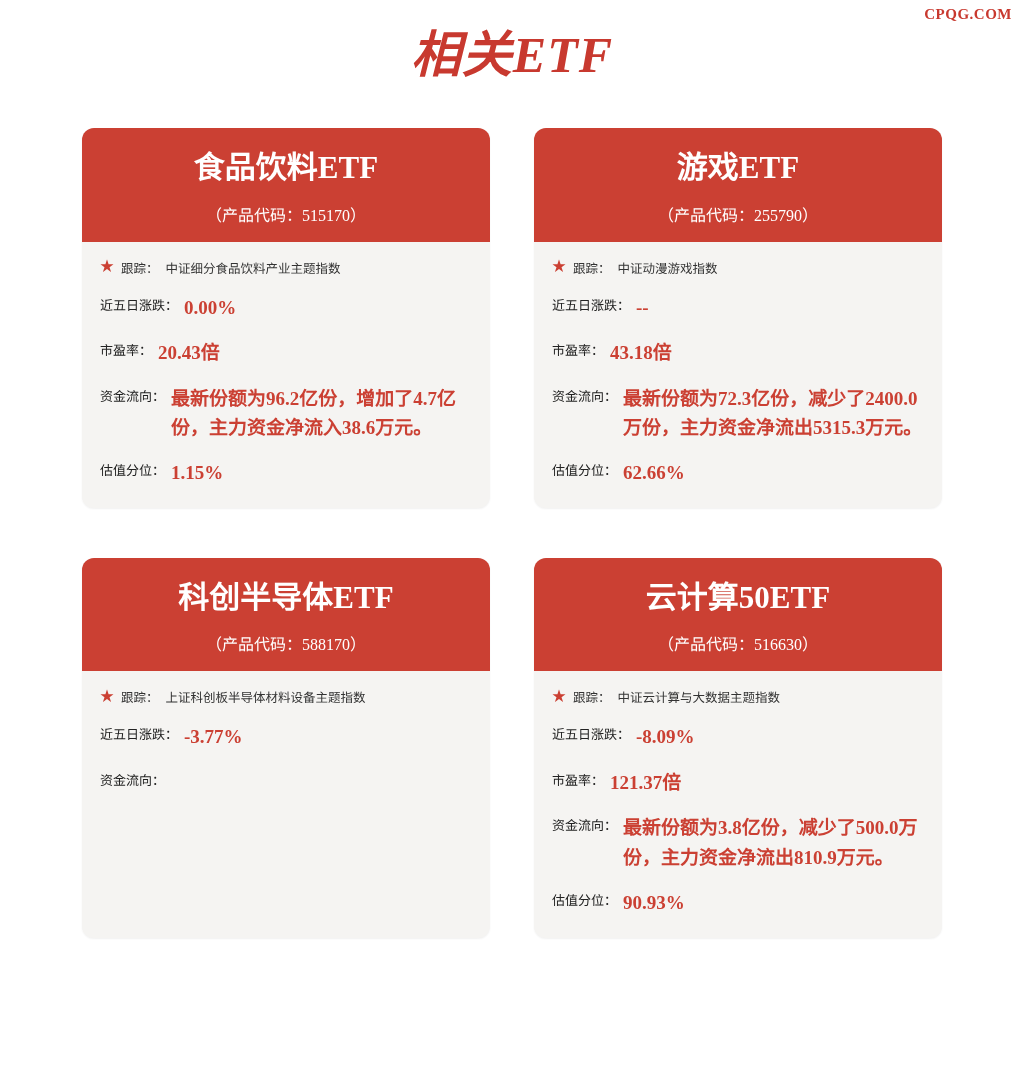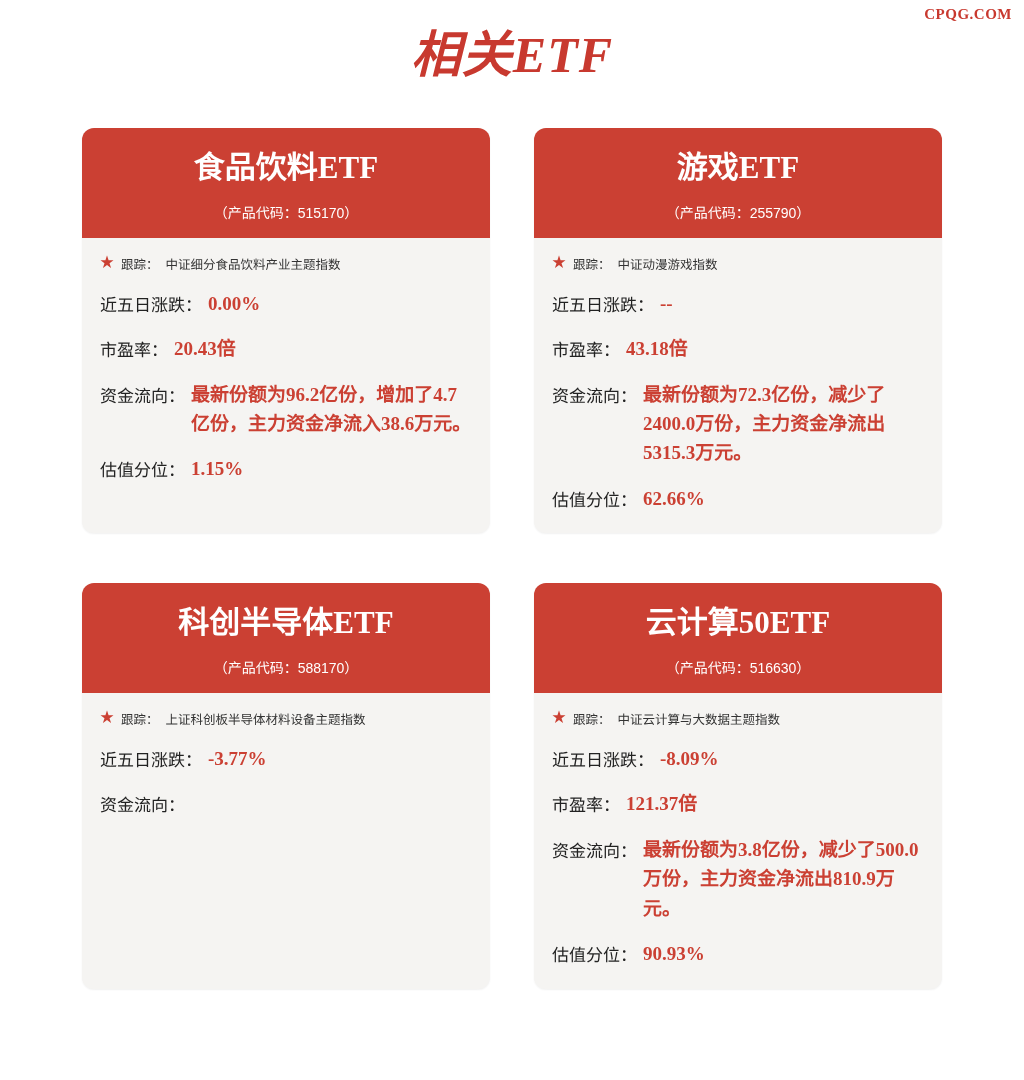--- a/index.html
+++ b/index.html
@@ -59,23 +59,23 @@
     padding: 22px 10px 16px 10px;
     text-align: center;
   }
   .card-title {
     font-size: 31px;
     font-weight: bold;
     line-height: 1.15;
     font-family: "Liberation Serif", "DejaVu Serif", serif;
   }
   .card-code {
-    font-size: 14px;
+    font-size: 16px;
     margin-top: 16px;
-    font-family: Liberation Sans, sans-serif;
+    font-family: Liberation Serif, serif;
   }
   .card-body {
     padding: 16px 18px 20px 18px;
   }
   .track-row {
     display: flex;
     align-items: center;
     gap: 7px;
     margin-bottom: 16px;
   }
@@ -92,21 +92,21 @@
   .row {
     display: flex;
     align-items: flex-start;
     margin-bottom: 16px;
   }
   .row:last-child {
     margin-bottom: 0;
     text-align: right;
   }
   .row-label {
-    font-size: 17px;
+    font-size: 13px;
     color: #222222;
     white-space: nowrap;
     padding-top: 2px;
     font-family: "Liberation Serif", "DejaVu Serif", serif;
   }
   .row-value {
     font-size: 19px;
     color: #cb4033;
     font-weight: bold;
     margin-left: 6px;

